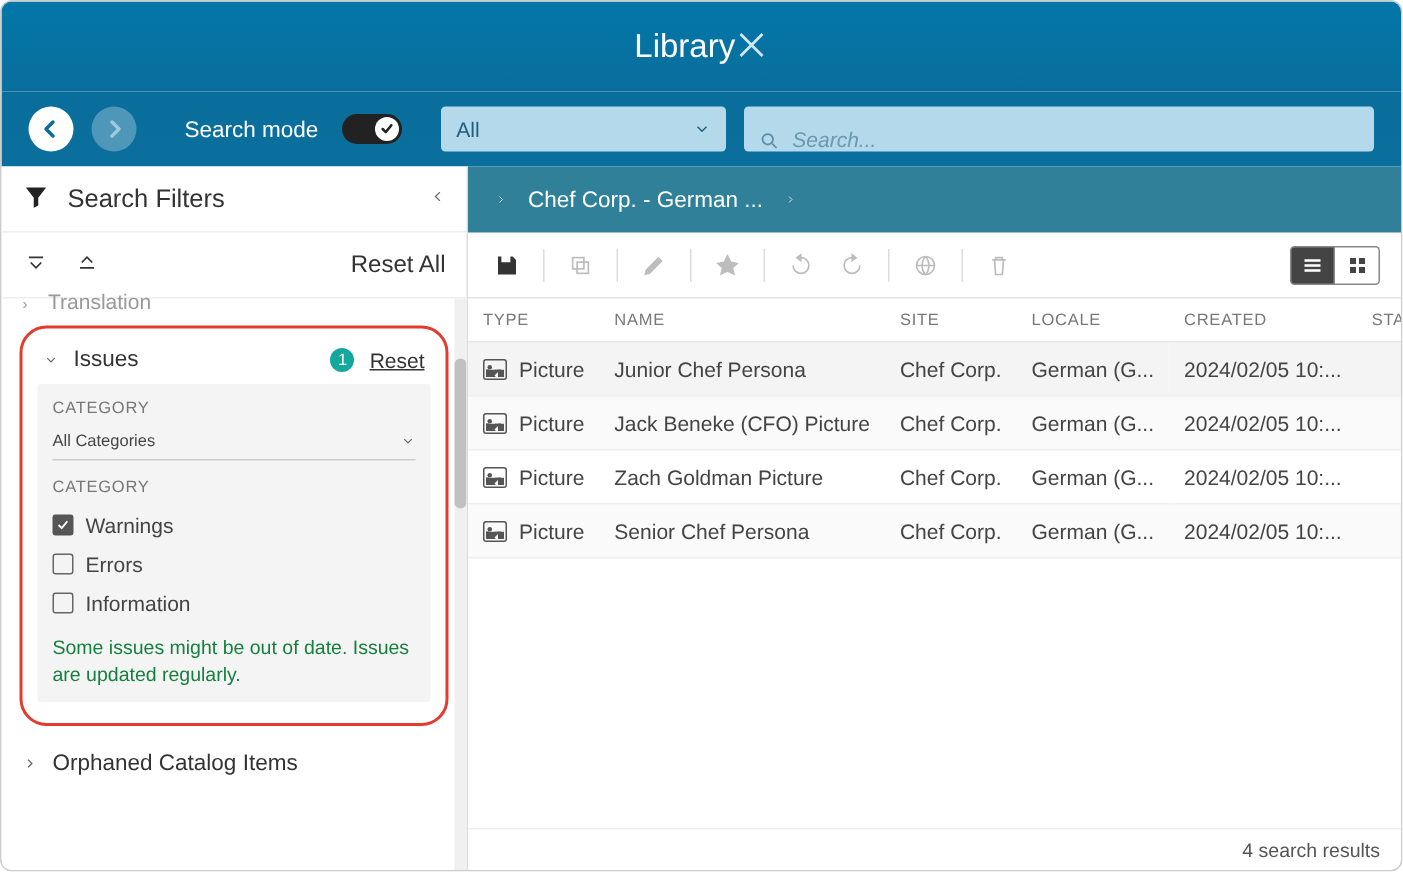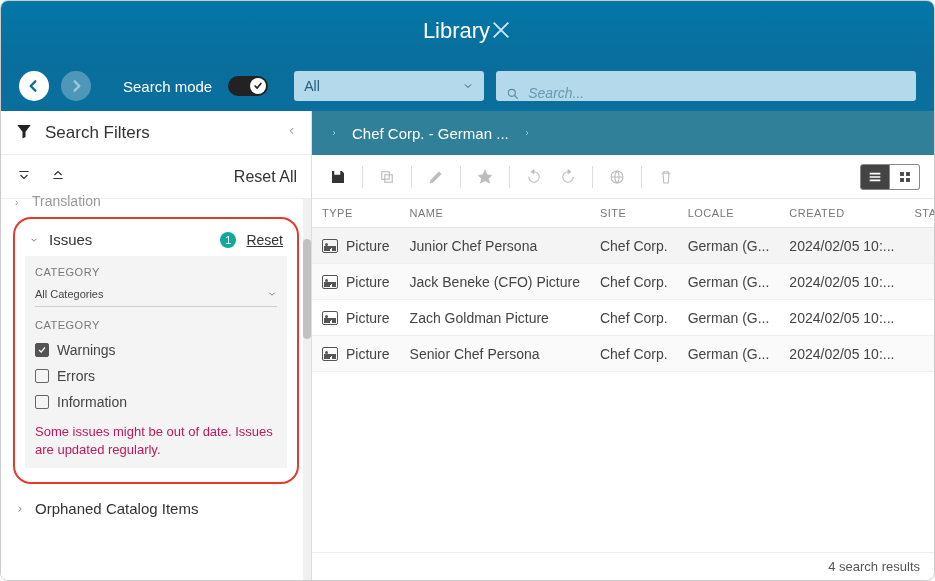--- a/index.html
+++ b/index.html
@@ -45,21 +45,21 @@
   .issues-panel { margin: 0 12px 10px 12px; border: 2px solid #e43b2f; border-radius: 18px; padding: 10px 10px 14px 10px; }
   .issues-panel .fs-row { padding: 2px 4px 8px 4px; }
   .issues-body { background: #f4f4f4; border-radius: 2px; padding: 10px 10px; }
   .mini-label { font-size: 11px; letter-spacing: 0.5px; color: #777; margin-bottom: 6px; }
   .cat-select { display: flex; justify-content: space-between; align-items: center; border-bottom: 1px solid #ccc; padding: 4px 0 6px 0; margin-bottom: 12px; cursor: pointer; color: #444; font-size: 11px; }
   .cat-select svg { width: 10px; height: 10px; stroke: #666; stroke-width: 2; fill: none; }
   .check-row { display: flex; align-items: center; gap: 8px; padding: 5px 0; font-size: 14px; color: #444; cursor: pointer; }
   .check-row .box { width: 14px; height: 14px; border: 1.5px solid #666; border-radius: 2px; display: flex; align-items: center; justify-content: center; flex-shrink: 0; }
   .check-row.checked .box { background: #555; border-color: #555; }
   .check-row.checked .box svg { width: 10px; height: 10px; stroke: #fff; stroke-width: 3; fill: none; }
-  .issues-note { font-size: 13px; color: #be185d; margin-top: 8px; line-height: 1.35; }
+  .issues-note { font-size: 13px; color: #15803d; margin-top: 8px; line-height: 1.35; }
   .content { flex: 1; display: flex; flex-direction: column; min-width: 0; }
   .breadcrumb-bar { height: 44px; background: #308099; display: flex; align-items: center; padding: 0 18px; color: #fff; gap: 14px; }
   .breadcrumb-bar svg { width: 8px; height: 12px; stroke: #cfe8f0; stroke-width: 2; fill: none; }
   .bc-text { font-size: 15px; color: #fff; }
   .content-toolbar { height: 44px; display: flex; align-items: center; padding: 0 14px; border-bottom: 1px solid #e5e5e5; justify-content: space-between; }
   .tb-left { display: flex; align-items: center; gap: 10px; }
   .tb-left .sep { width: 1px; height: 22px; background: #ddd; margin: 0 2px; }
   .tb-icon { width: 24px; height: 24px; display: flex; align-items: center; justify-content: center; }
   .tb-icon svg { width: 18px; height: 18px; }
   .tb-icon.dim svg { fill: #bdbdbd; stroke: #bdbdbd; }

